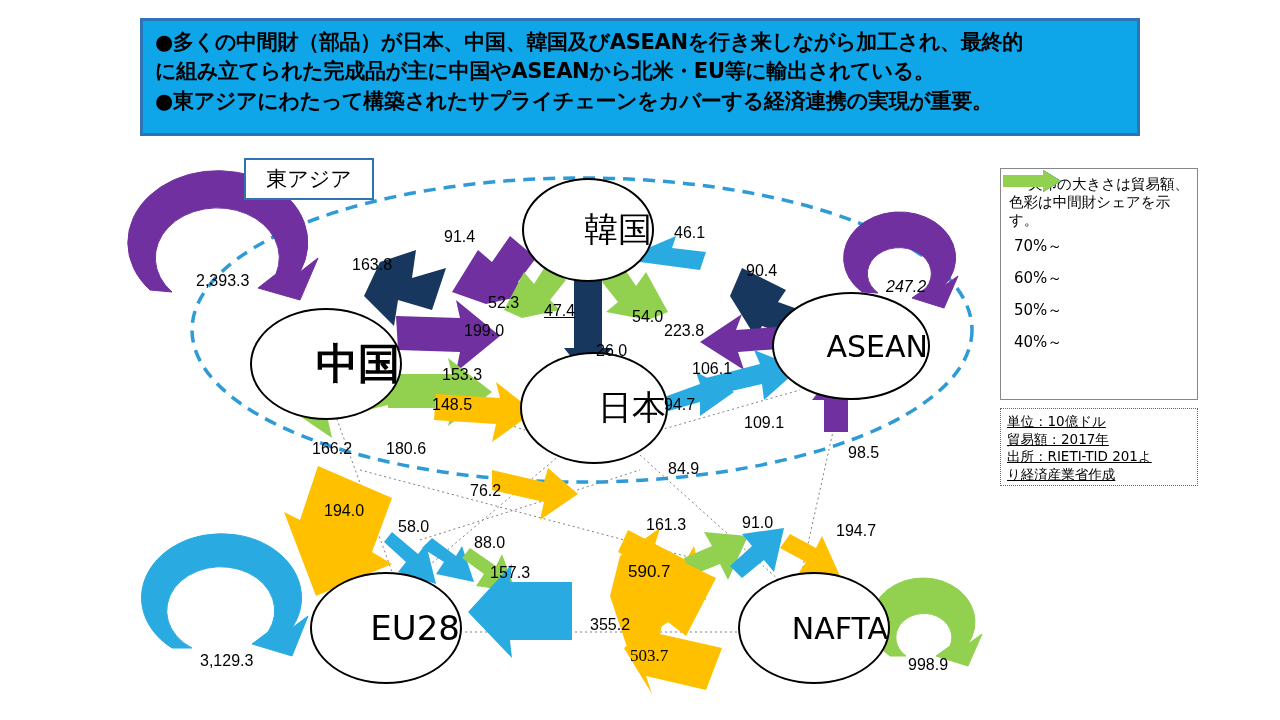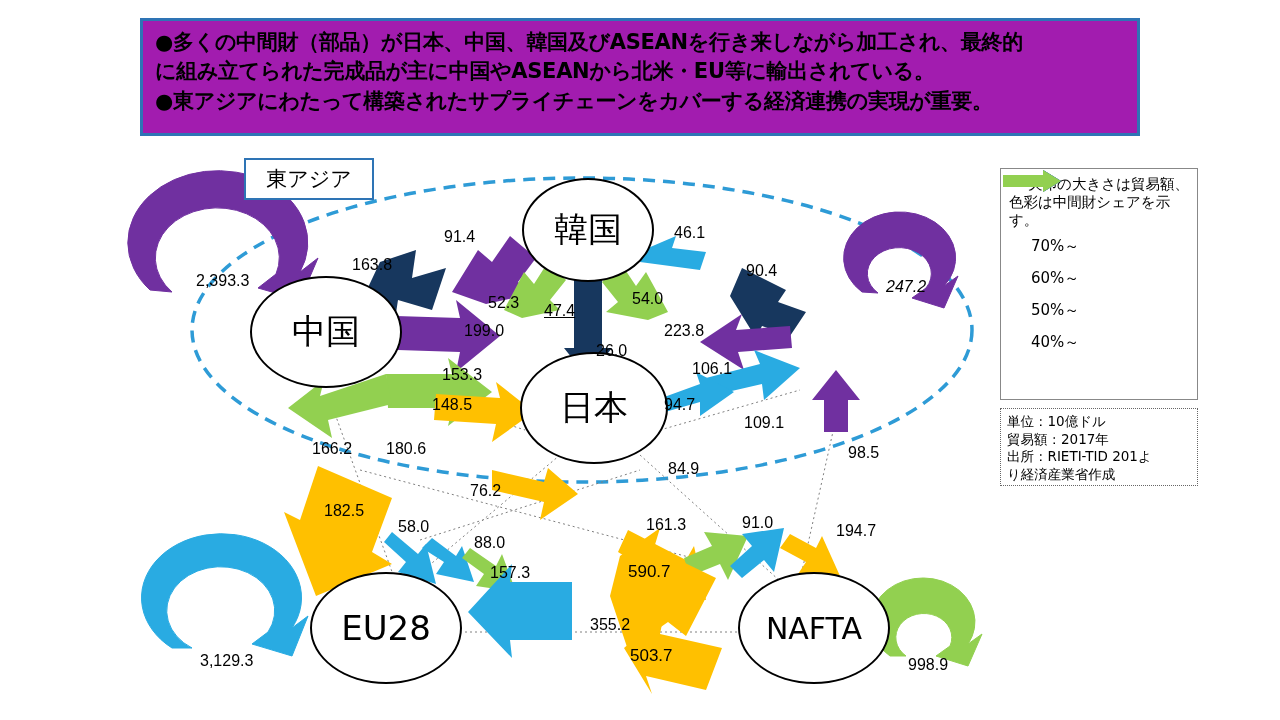--- a/index.html
+++ b/index.html
@@ -2,65 +2,65 @@
 <html><head>
 <meta charset="utf-8">
 <style>
   html,body{margin:0;padding:0;}
   body{width:1280px;height:720px;background:#ffffff;font-family:"Liberation Sans","DejaVu Sans",sans-serif;overflow:hidden;position:relative;}
   #stage{position:absolute;left:0;top:0;width:1280px;height:720px;}
 
   
   .callout{
     position:absolute;left:140px;top:18px;width:1000px;height:118px;
-    border:3px solid #2e74b5;background:#a21caf;box-sizing:border-box;
+    border:3px solid #2e74b5;background:#0ea5e9;box-sizing:border-box;
     padding:8px 12px 4px 12px;
   }
   .callout p{
     margin:0 0 2px 0;font-size:21px;line-height:1.30;color:#000;font-weight:bold;
     font-family:"DejaVu Sans","Liberation Sans",sans-serif;letter-spacing:-0.3px;
   }
 
   
   .ea-label{
     position:absolute;left:244px;top:158px;width:130px;height:42px;
     border:2px solid #2e74b5;background:#fff;box-sizing:border-box;
     display:flex;align-items:center;justify-content:center;
     font-size:21px;font-family:"DejaVu Sans",sans-serif;color:#000;
   }
 
   
   .node{
     position:absolute;border:2px solid #000;border-radius:50%;
-    background:#fff;display:flex;align-items:center;justify-content:center;
+    background:#fff;display:flex;align-items:center;justify-content:flex-end;
     font-family:"DejaVu Sans","Liberation Sans",sans-serif;color:#000;
     box-sizing:border-box;
   }
   .node span{pointer-events:none;}
 
   
   .vlabel{
     position:absolute;font-size:16px;color:#000;white-space:nowrap;
     font-family:"Liberation Sans",sans-serif;
   }
   .vlabel.big{font-size:17px;}
 
   
   .legend{
     position:absolute;left:1000px;top:168px;width:198px;height:232px;
     border:1px solid #888;background:#fff;box-sizing:border-box;padding:6px 8px;
   }
   .legend .note{font-size:14.5px;line-height:1.25;font-family:"DejaVu Sans",sans-serif;color:#000;}
   .legend-row{display:flex;align-items:center;height:30px;margin-top:2px;}
-  .legend-row .lbl{font-size:15px;margin-left:22px;font-family:"DejaVu Sans",sans-serif;}
+  .legend-row .lbl{font-size:15px;margin-left:5px;font-family:"DejaVu Sans",sans-serif;}
 
   .srcbox{
     position:absolute;left:1000px;top:408px;width:198px;height:78px;
     border:1px dotted #666;background:#fff;box-sizing:border-box;padding:4px 6px;
-    font-size:13.5px;line-height:1.30;font-family:"DejaVu Sans",sans-serif;color:#000;
+    font-size:13.5px;line-height:1.30;font-family:"DejaVu Sans",sans-serif;color:#000;text-decoration:underline;
   }
 
   svg{position:absolute;left:0;top:0;width:1280px;height:720px;overflow:visible;}
 </style>
 </head>
 <body>
 
 <div id="stage">
 
   <div class="callout">
@@ -187,72 +187,75 @@
       <path d="M624,648 L664,614 L660,634 L722,648 L706,690 L646,676 L652,694 Z" fill="#ffc000"></path>
     </g>
   </svg>
 
   <div class="ea-label">東アジア</div>
 
   <div class="node" style="left:522px;top:178px;width:132px;height:104px;font-size:34px;">
     <span>韓国</span>
   </div>
 
-  <div class="node" style="left:250px;top:276px;width:152px;height:112px;font-size:34px;">
+  <div class="node" style="left:250px;top:308px;width:152px;height:112px;font-size:42px;font-weight:bold;">
     <span>中国</span>
   </div>
 
   <div class="node" style="left:520px;top:352px;width:148px;height:112px;font-size:34px;">
     <span>日本</span>
   </div>
 
+  <div class="node" style="left:772px;top:292px;width:158px;height:108px;font-size:30px;">
+    <span>ASEAN</span>
+  </div>
 
   <div class="node" style="left:310px;top:572px;width:152px;height:112px;font-size:34px;">
     <span>EU28</span>
   </div>
 
   <div class="node" style="left:738px;top:572px;width:152px;height:112px;font-size:30px;">
     <span>NAFTA</span>
   </div>
 
   <div class="vlabel" style="left:196px;top:272px;">2,393.3</div>
   <div class="vlabel" style="left:886px;top:278px;font-style:italic;">247.2</div>
   <div class="vlabel" style="left:200px;top:652px;">3,129.3</div>
   <div class="vlabel" style="left:908px;top:656px;">998.9</div>
 
   <div class="vlabel" style="left:444px;top:228px;">91.4</div>
   <div class="vlabel" style="left:352px;top:256px;">163.8</div>
   <div class="vlabel" style="left:674px;top:224px;text-align:right;">46.1</div>
   <div class="vlabel" style="left:746px;top:262px;">90.4</div>
   <div class="vlabel" style="left:488px;top:294px;">52.3</div>
-  <div class="vlabel" style="left:632px;top:290px;">54.0</div>
+  <div class="vlabel" style="left:632px;top:308px;">54.0</div>
   <div class="vlabel" style="left:544px;top:302px;text-decoration:underline;">47.4</div>
   <div class="vlabel" style="left:596px;top:342px;">26.0</div>
   <div class="vlabel" style="left:464px;top:322px;">199.0</div>
   <div class="vlabel" style="left:442px;top:366px;text-align:center;">153.3</div>
   <div class="vlabel" style="left:664px;top:322px;">223.8</div>
   <div class="vlabel" style="left:692px;top:360px;">106.1</div>
   <div class="vlabel" style="left:664px;top:396px;">94.7</div>
   <div class="vlabel" style="left:744px;top:414px;">109.1</div>
   <div class="vlabel" style="left:848px;top:444px;">98.5</div>
   <div class="vlabel" style="left:432px;top:396px;">148.5</div>
   <div class="vlabel" style="left:312px;top:440px;">166.2</div>
   <div class="vlabel" style="left:386px;top:440px;">180.6</div>
-  <div class="vlabel" style="left:324px;top:502px;">182.5</div>
+  <div class="vlabel" style="left:324px;top:502px;">194.0</div>
   <div class="vlabel" style="left:470px;top:482px;">76.2</div>
   <div class="vlabel" style="left:398px;top:518px;">58.0</div>
   <div class="vlabel" style="left:474px;top:534px;text-align:right;">88.0</div>
   <div class="vlabel" style="left:490px;top:564px;">157.3</div>
   <div class="vlabel" style="left:590px;top:616px;">355.2</div>
   <div class="vlabel" style="left:668px;top:460px;">84.9</div>
   <div class="vlabel" style="left:646px;top:516px;">161.3</div>
   <div class="vlabel" style="left:742px;top:514px;">91.0</div>
   <div class="vlabel" style="left:836px;top:522px;">194.7</div>
   <div class="vlabel big" style="left:628px;top:562px;">590.7</div>
-  <div class="vlabel big" style="left:630px;top:646px;">503.7</div>
+  <div class="vlabel big" style="left:630px;top:646px;font-family:Liberation Serif, serif;">503.7</div>
 
   <div class="legend">
     <div class="note">＊ 矢印の大きさは貿易額、色彩は中間財シェアを示す。</div>
 
     <div class="legend-row">
       <svg width="62" height="24">
         <path d="M2,6 L42,6 L42,1 L60,12 L42,23 L42,18 L2,18 Z" fill="#17375e"></path>
       </svg>
       <span class="lbl">70%～</span>
     </div>

